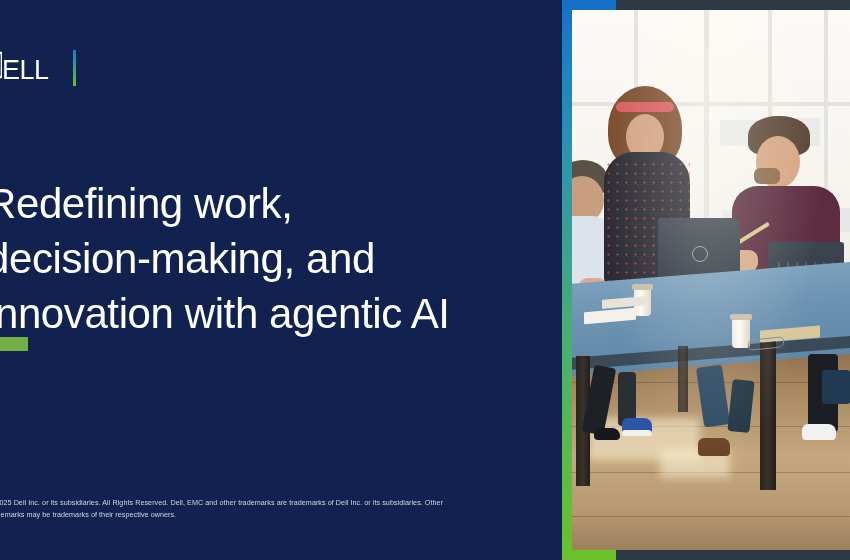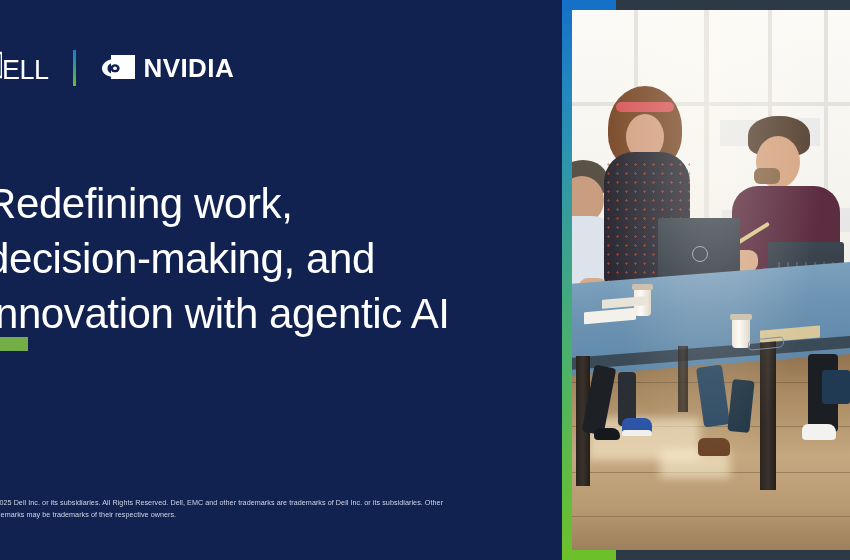--- a/index.html
+++ b/index.html
@@ -297,35 +297,20 @@
               <path d="M2 14 L18 14" stroke="#112250" stroke-width="3.2"></path>
               <path d="M3 10 L17 22" stroke="#ffffff" stroke-width="2.4"></path>
             </svg>
           </span>
           <span class="dell-text-bold">ELL</span>
         </div>
       </div>
 
       <div id="logo-divider"></div>
 
-      <div id="nvidia-logo">
-        <span id="nvidia-eye">
-          <svg width="33" height="27" viewBox="0 0 33 27" aria-hidden="true">
-            <path d="M9 0 L33 0 L33 24 L9 24 Z" fill="#ffffff"></path>
-            <path d="M13 4 C5 4 0 9 0 13.5 C0 18 5 22 12 22
-                     C19 22 24 18 24 13.5 C24 9 19 4 13 4 Z
-                     M13 7.5 C17.5 7.5 20.5 10 20.5 13.5
-                     C20.5 17 17.5 19 13 19 C8.5 19 5.5 17 5.5 13.5
-                     C5.5 10 8.5 7.5 13 7.5 Z" fill="#ffffff"></path>
-            <ellipse cx="13" cy="13.3" rx="4.6" ry="4" fill="#112250"></ellipse>
-            <ellipse cx="13" cy="13.3" rx="2" ry="1.8" fill="#ffffff"></ellipse>
-          </svg>
-        </span>
-        <span id="nvidia-wordmark">NVIDIA</span>
-      </div>
 
     </div>
 
     <h1 id="headline">
       <span class="hl-line">Redefining work,</span>
       <span class="hl-line">decision-making, and</span>
       <span class="hl-line">innovation with agentic AI</span>
     </h1>
 
     <div id="accent-rule"></div>

